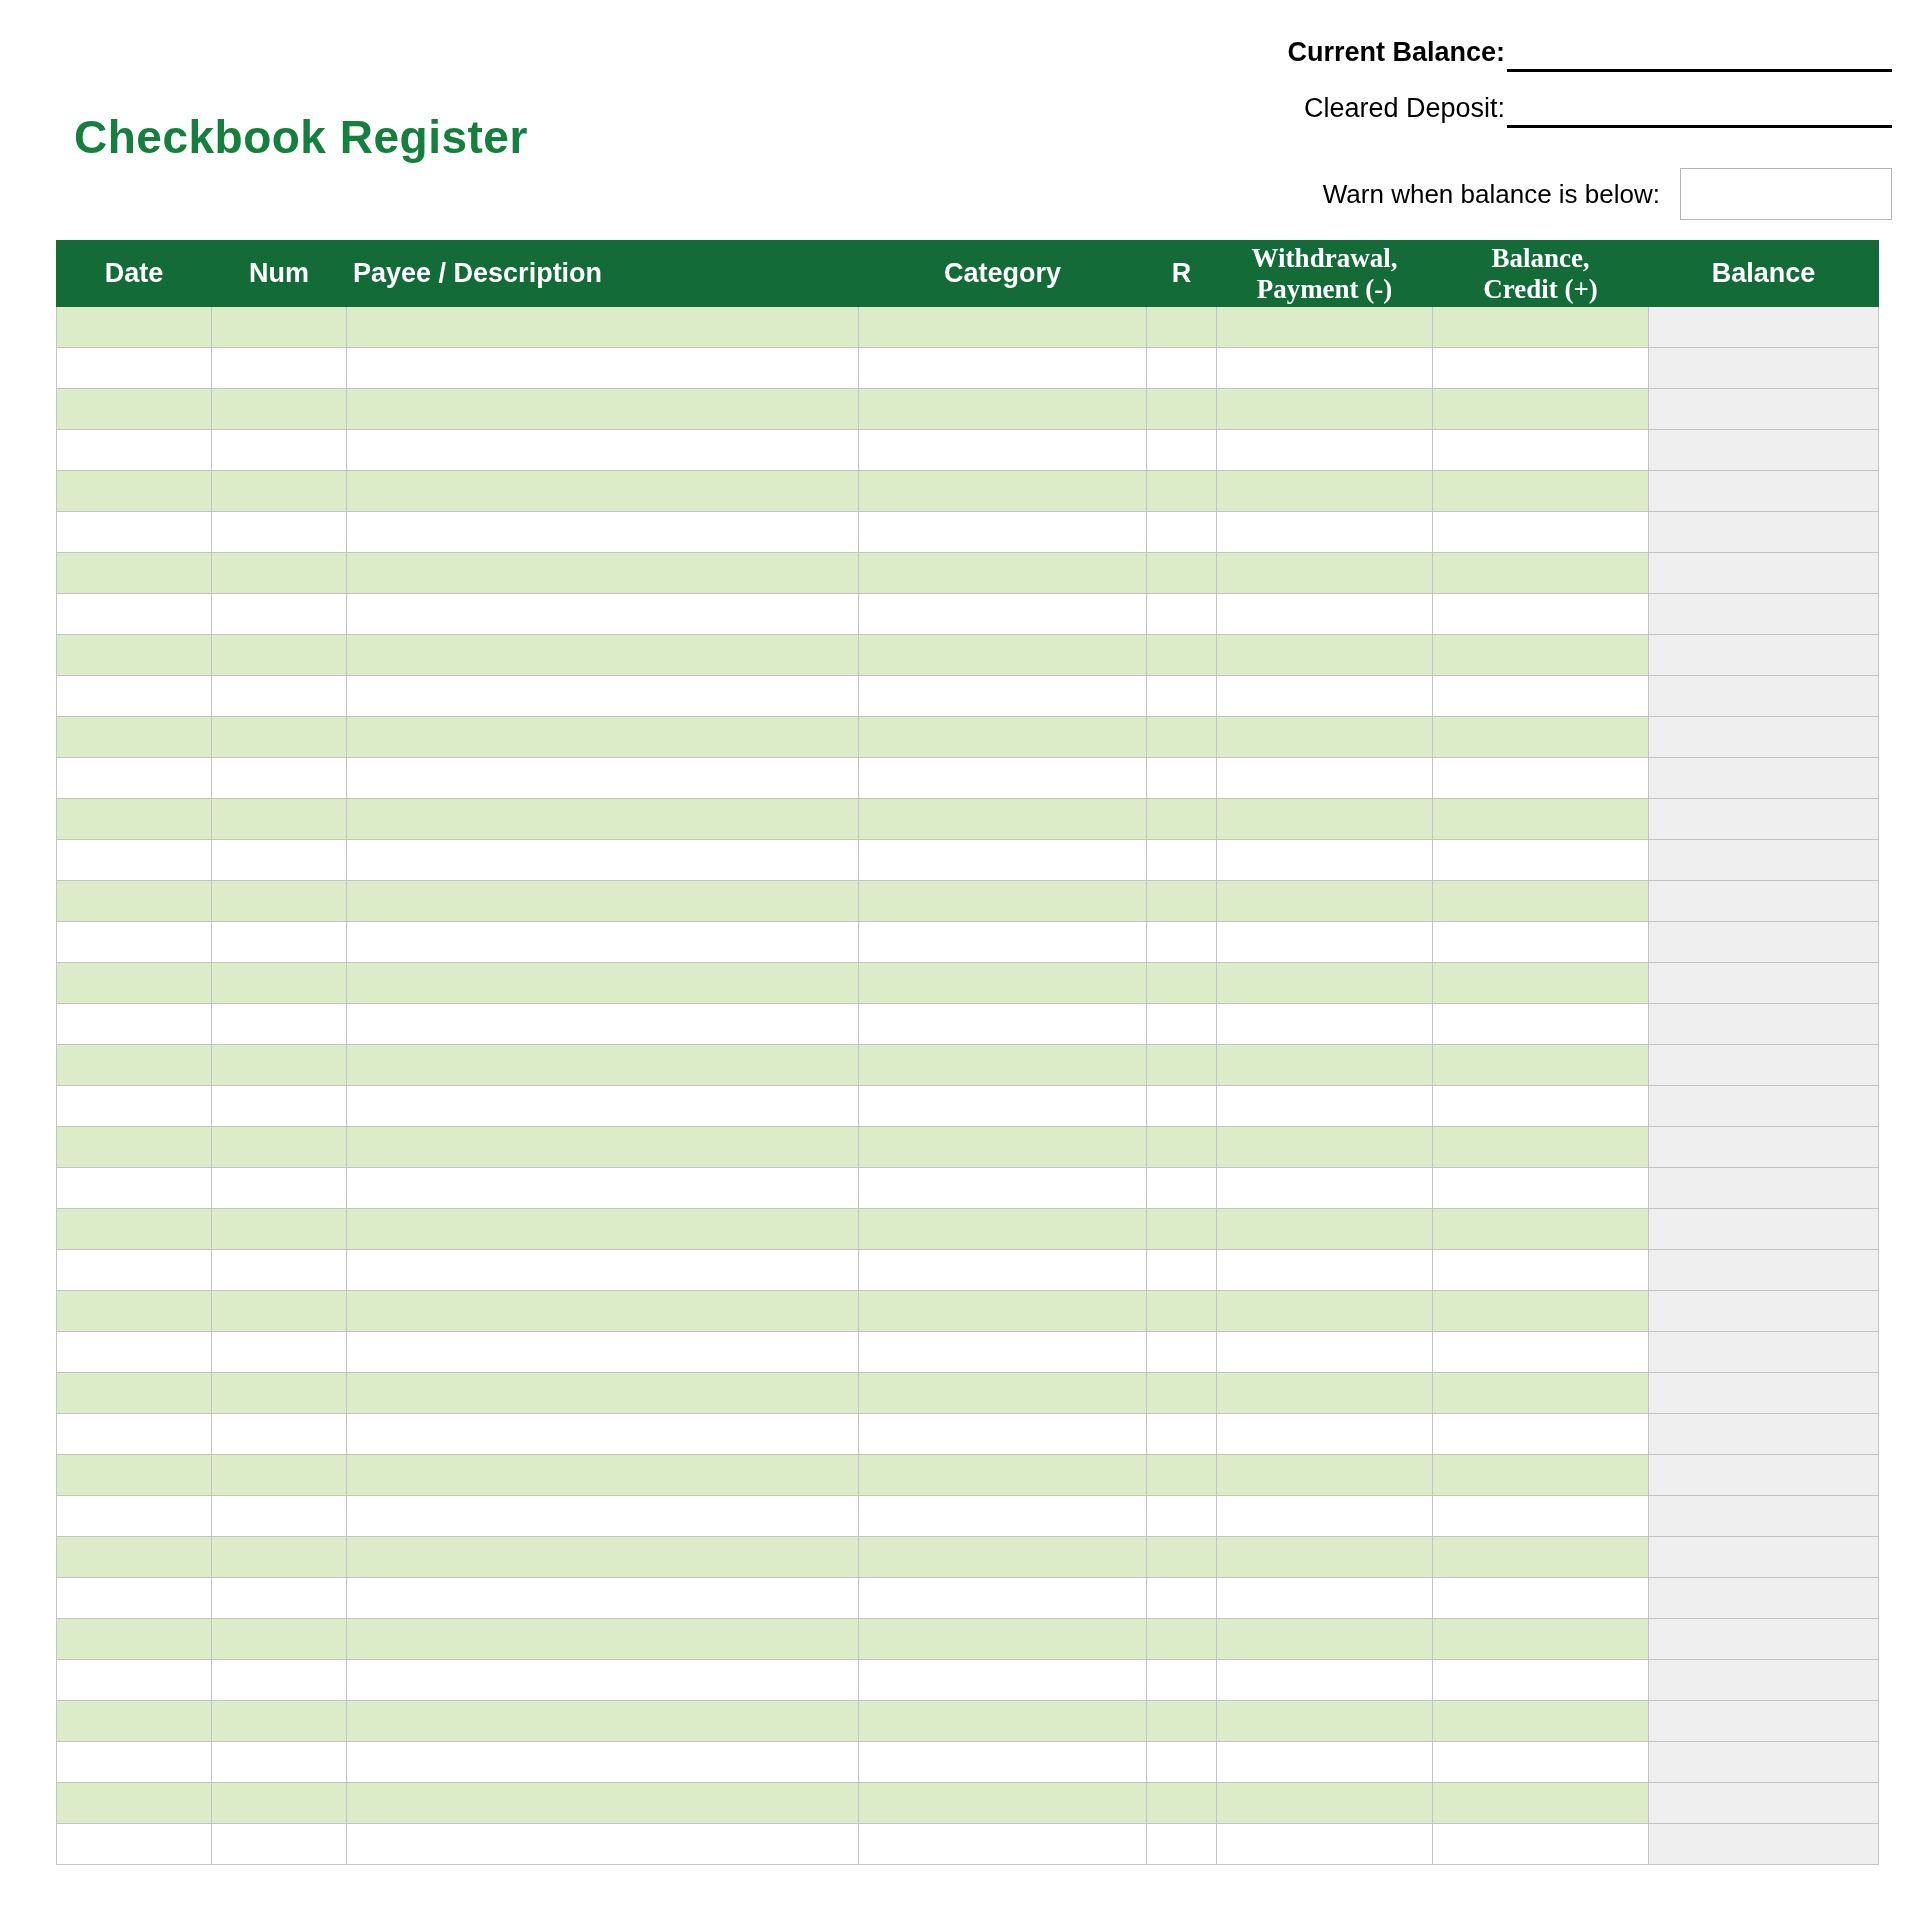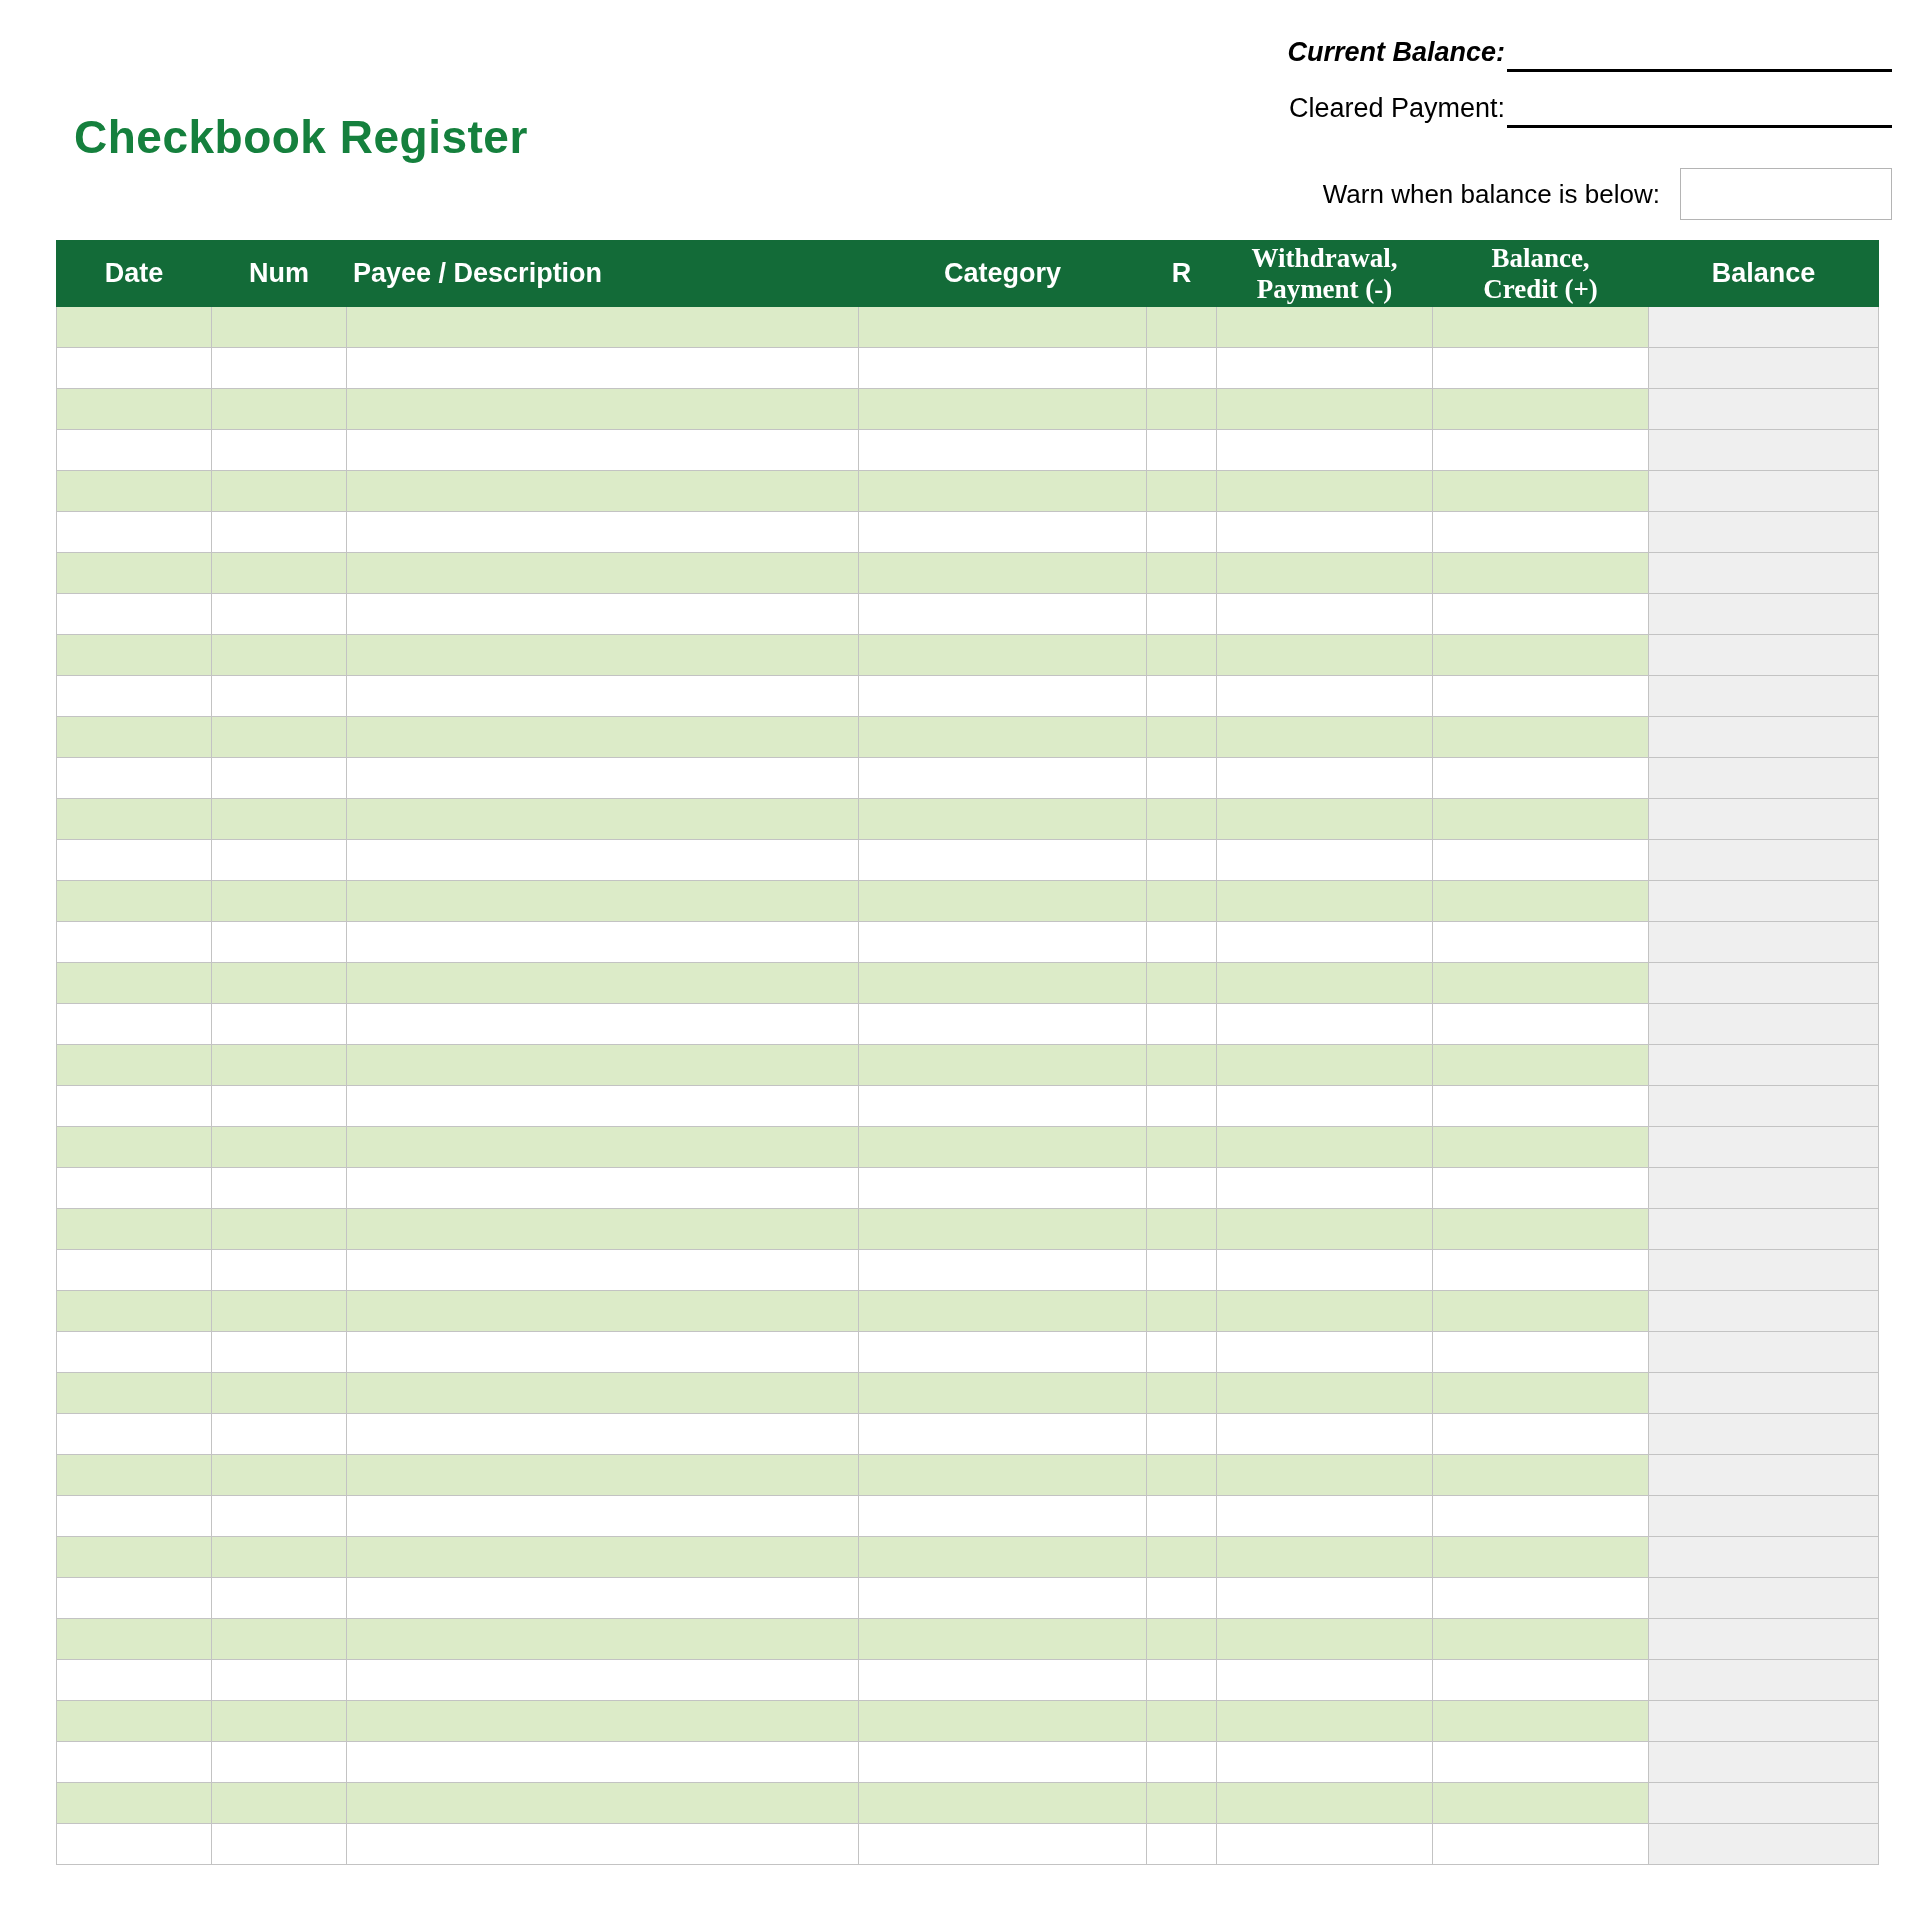--- a/index.html
+++ b/index.html
@@ -50,21 +50,20 @@
     justify-content: flex-end;
     height: 56px;
   }
   .bal-label {
     font-size: 27px;
     white-space: nowrap;
     padding-bottom: 4px;
   }
   .bal-label.bold {
     font-weight: bold;
-    font-style: italic;
   }
   .bal-line {
     width: 385px;
     border-bottom: 3px solid #000;
     height: 32px;
     margin-left: 2px;
   }
 
   .warn-row {
     position: absolute;
@@ -152,21 +151,21 @@
   <div class="header-zone">
 
     <div class="title">Checkbook Register</div>
 
     <div class="balances">
       <div class="bal-row">
         <span class="bal-label bold">Current Balance:</span>
         <span class="bal-line"></span>
       </div>
       <div class="bal-row">
-        <span class="bal-label">Cleared Payment:</span>
+        <span class="bal-label">Cleared Deposit:</span>
         <span class="bal-line"></span>
       </div>
     </div>
 
     <div class="warn-row">
       <span class="warn-label">Warn when balance is below:</span>
       <span class="warn-box"></span>
     </div>
 
   </div>

